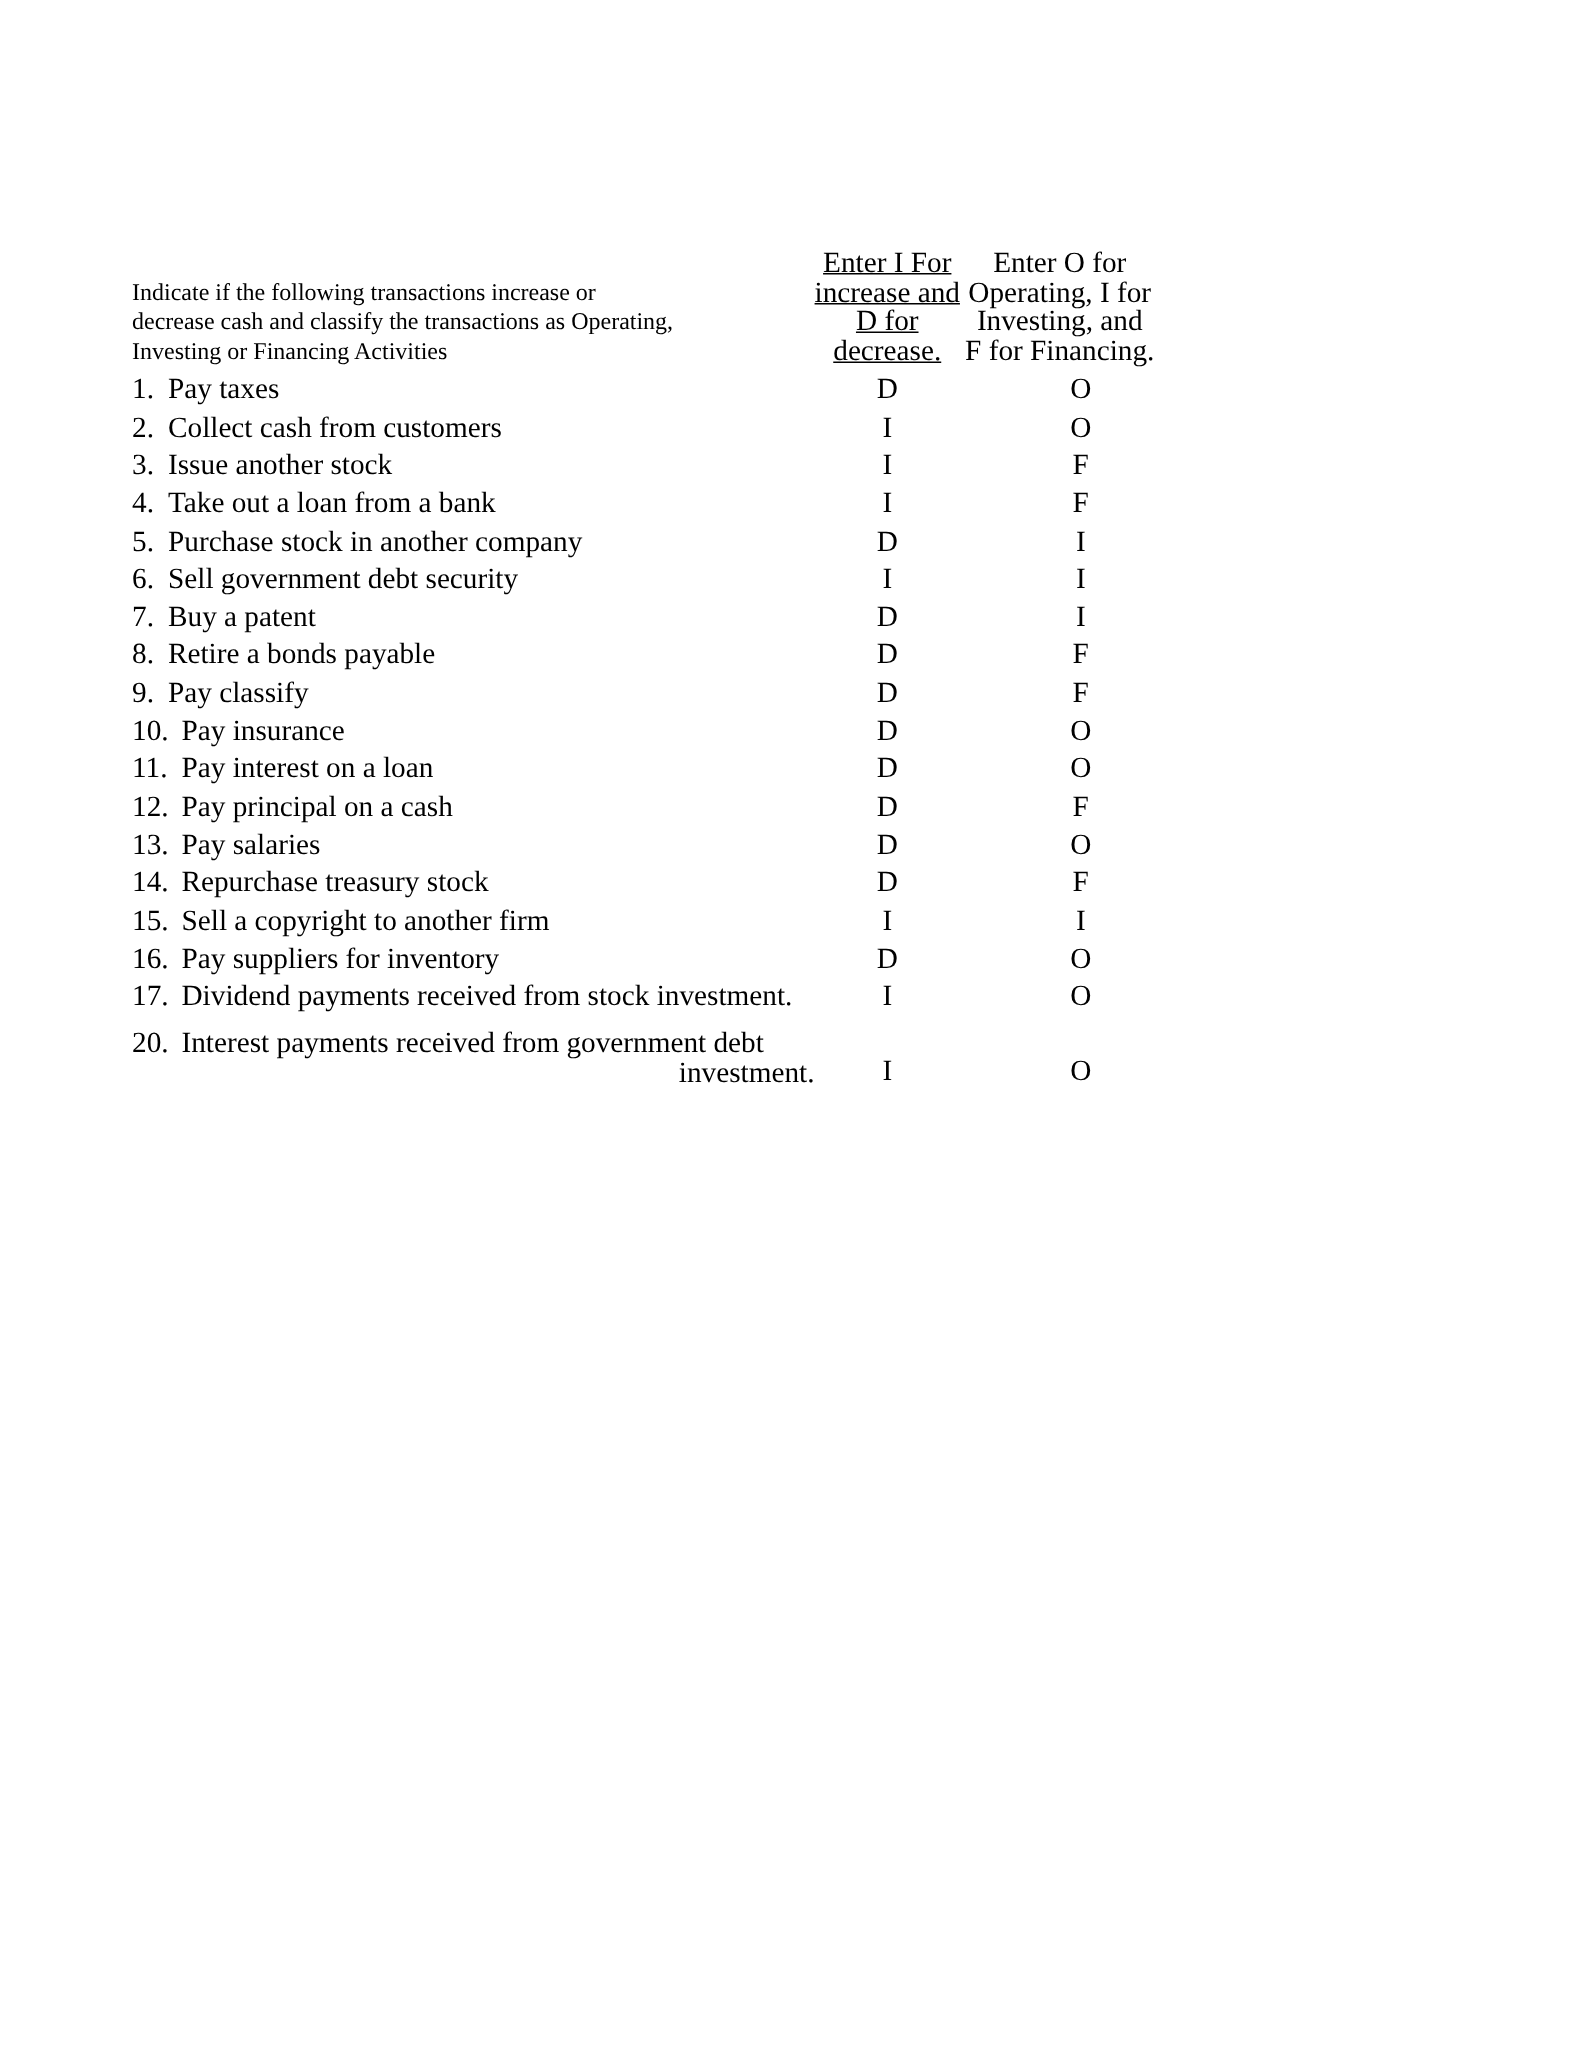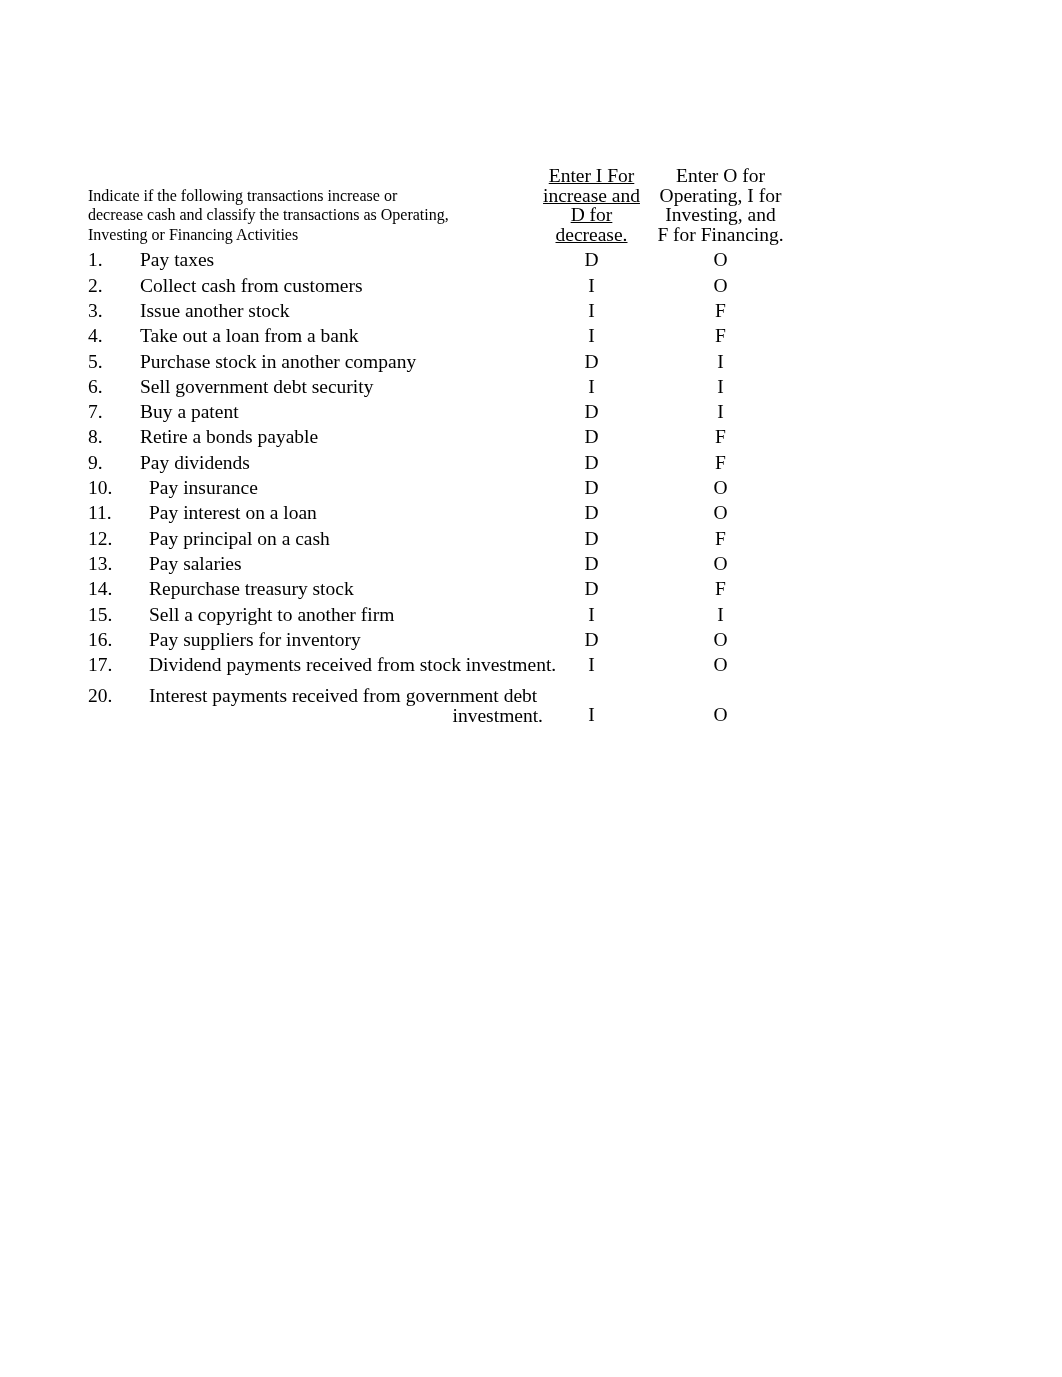--- a/index.html
+++ b/index.html
@@ -42,21 +42,21 @@
 
   .header-col {
     flex: 0 0 auto;
     text-align: center;
     font-size: 19.5px;
     line-height: 19.6px;
     padding-bottom: 1px;
   }
   .header-col .ln { display: block; white-space: nowrap; }
   .col-a { width: 97px; text-decoration: underline; }
-  .col-b { width: 133px; margin-left: 14px; }
+  .col-b { width: 133px; }
 
   
   .rows { margin-top: 4px; }
 
   .row {
     display: flex;
     align-items: baseline;
     font-size: 19.5px;
     height: 25.3px;
   }
@@ -73,21 +73,21 @@
     align-items: baseline;
     white-space: nowrap;
   }
   .r-num {
     display: inline-block;
     width: 24px;
     text-align: left;
     flex: 0 0 24px;
   }
   .r-num.wide { width: 33px; flex: 0 0 33px; }
-  .r-text { display: inline-block; margin-left: 28px; }
+  .r-text { display: inline-block; }
 
   .r-label.wrap {
     display: block;
     white-space: normal;
     line-height: 19.6px;
   }
   .r-label.wrap .w1 { display: block; white-space: nowrap; }
   .r-label.wrap .w2 { display: block; white-space: nowrap; text-align: right; }
 
   .r-code {
@@ -194,21 +194,21 @@
           <span class="r-num">8.</span>
           <span class="r-text">Retire a bonds payable</span>
         </div>
         <div class="r-code c-a">D</div>
         <div class="r-code c-b">F</div>
       </div>
 
       <div class="row">
         <div class="r-label">
           <span class="r-num">9.</span>
-          <span class="r-text">Pay dividends</span>
+          <span class="r-text">Pay classify</span>
         </div>
         <div class="r-code c-a">D</div>
         <div class="r-code c-b">F</div>
       </div>
 
       <div class="row">
         <div class="r-label">
           <span class="r-num wide">10.</span>
           <span class="r-text">Pay insurance</span>
         </div>

